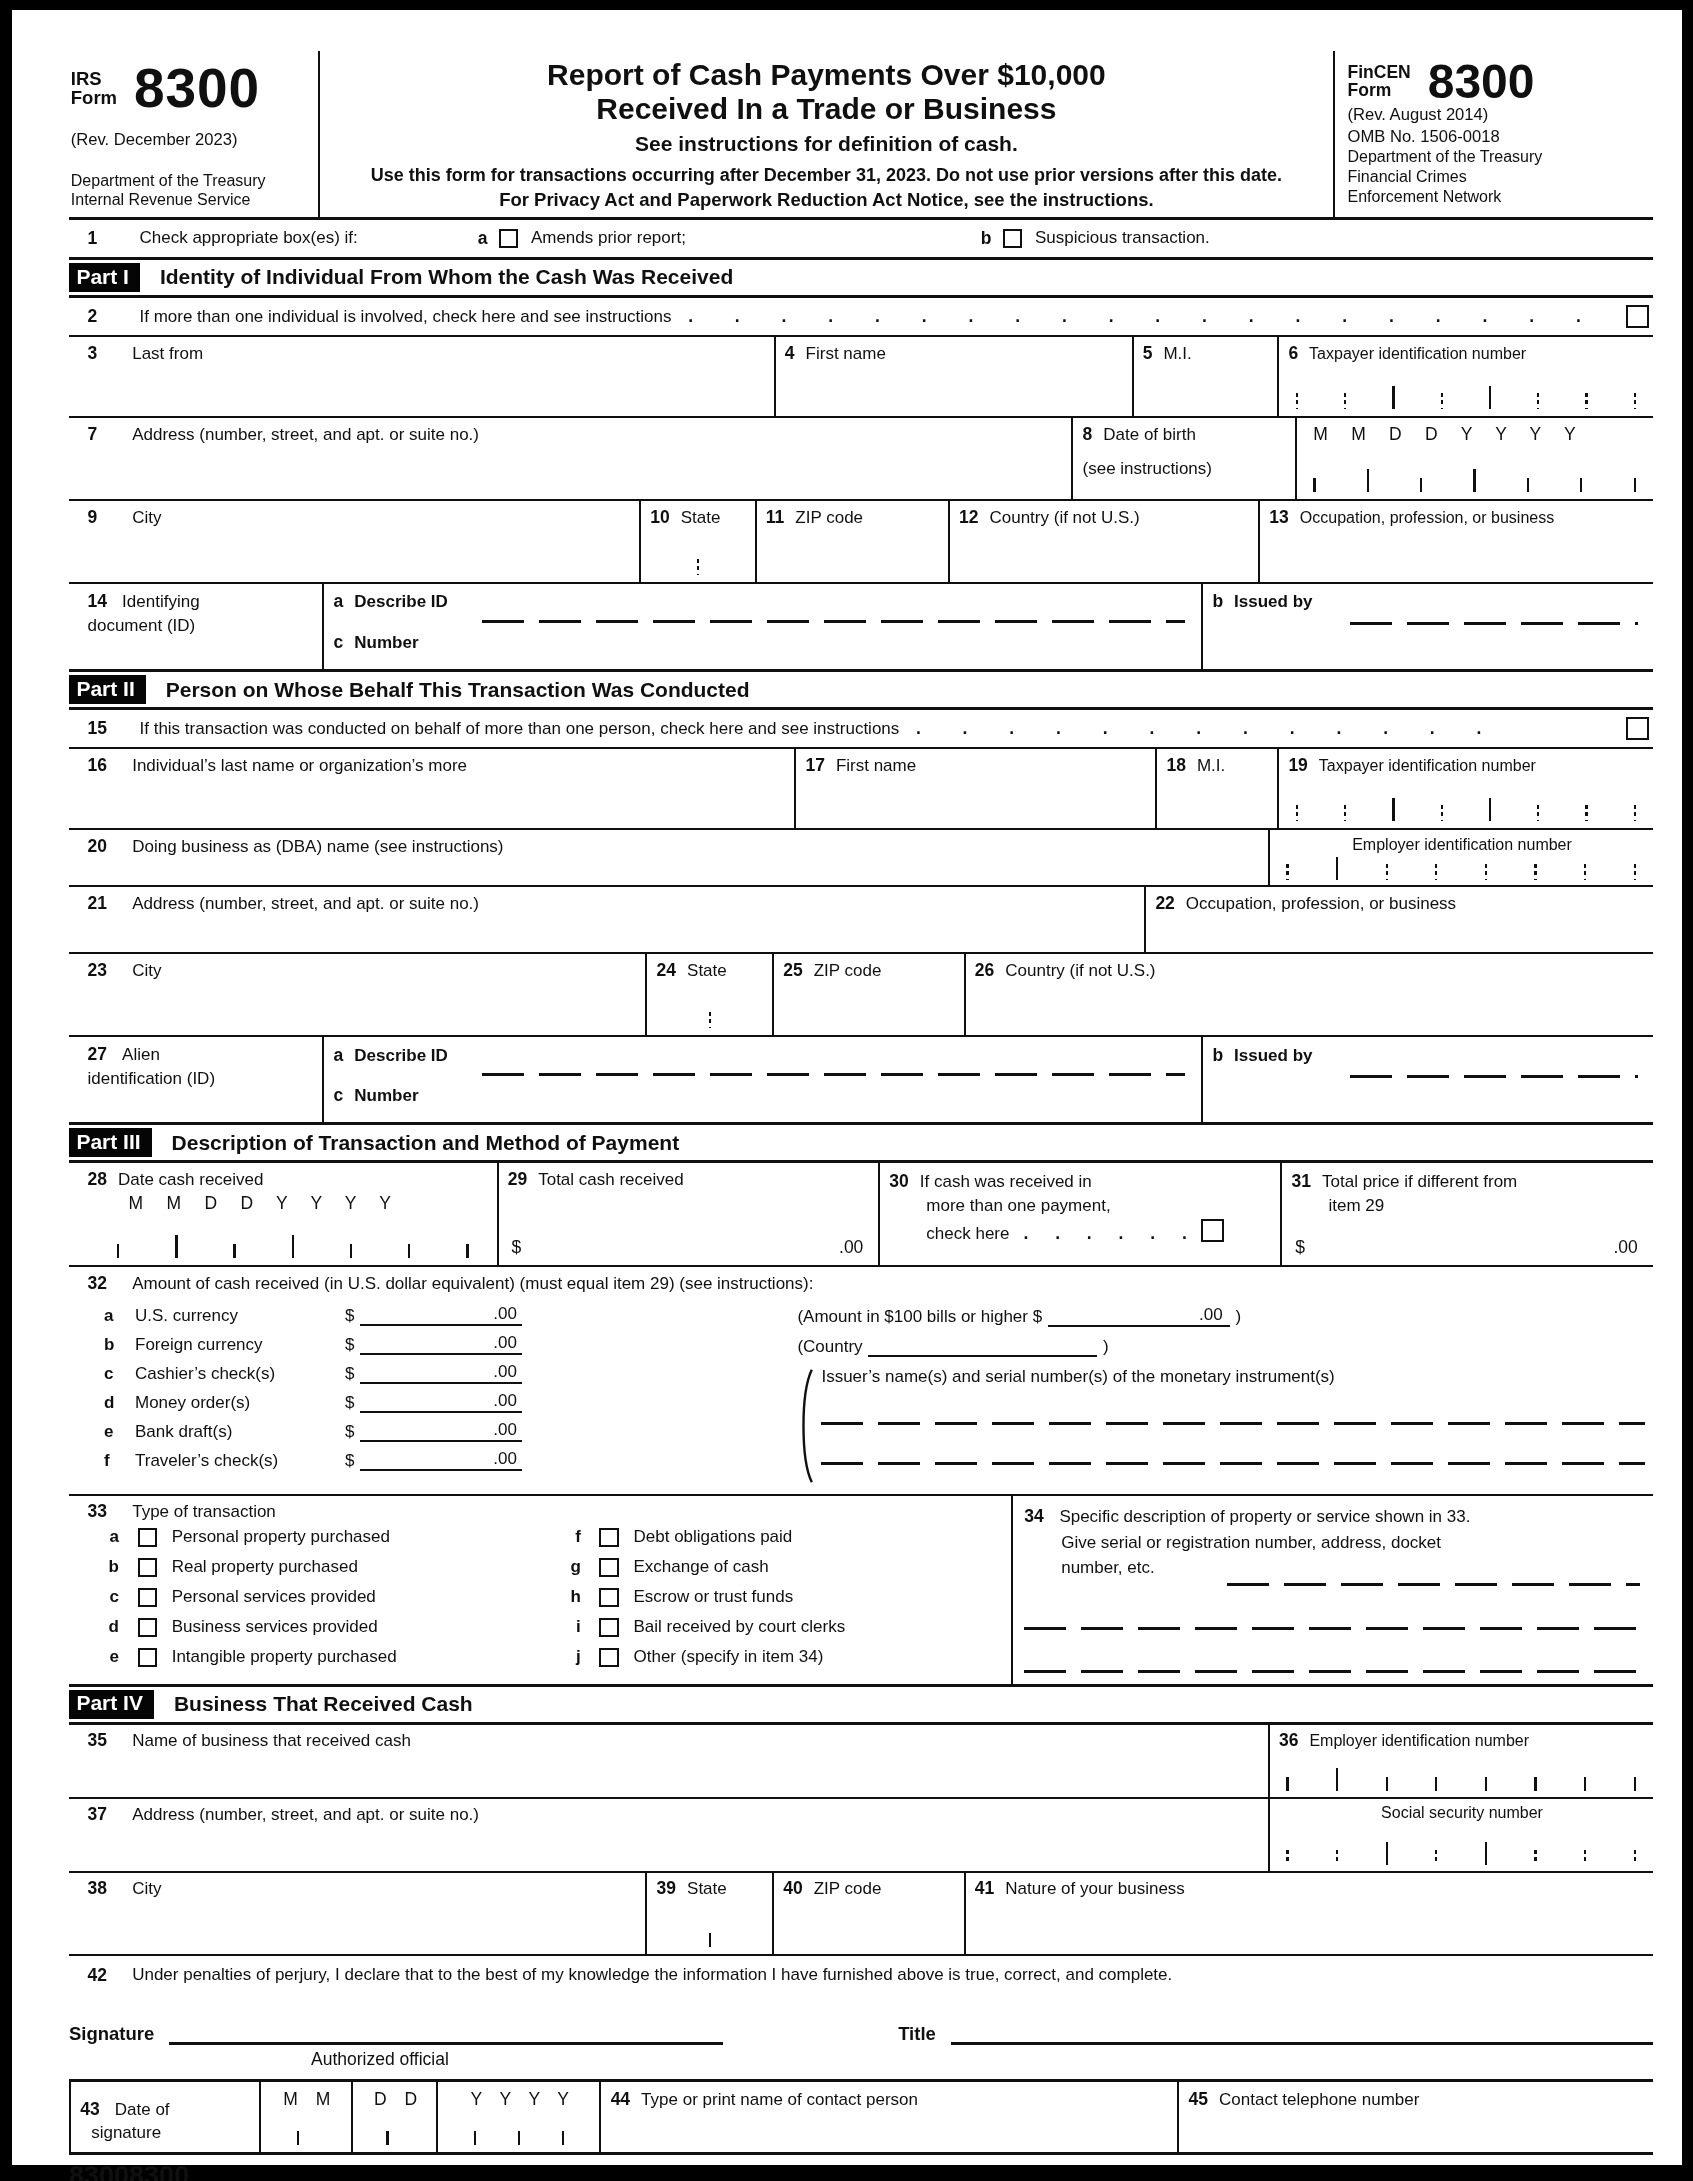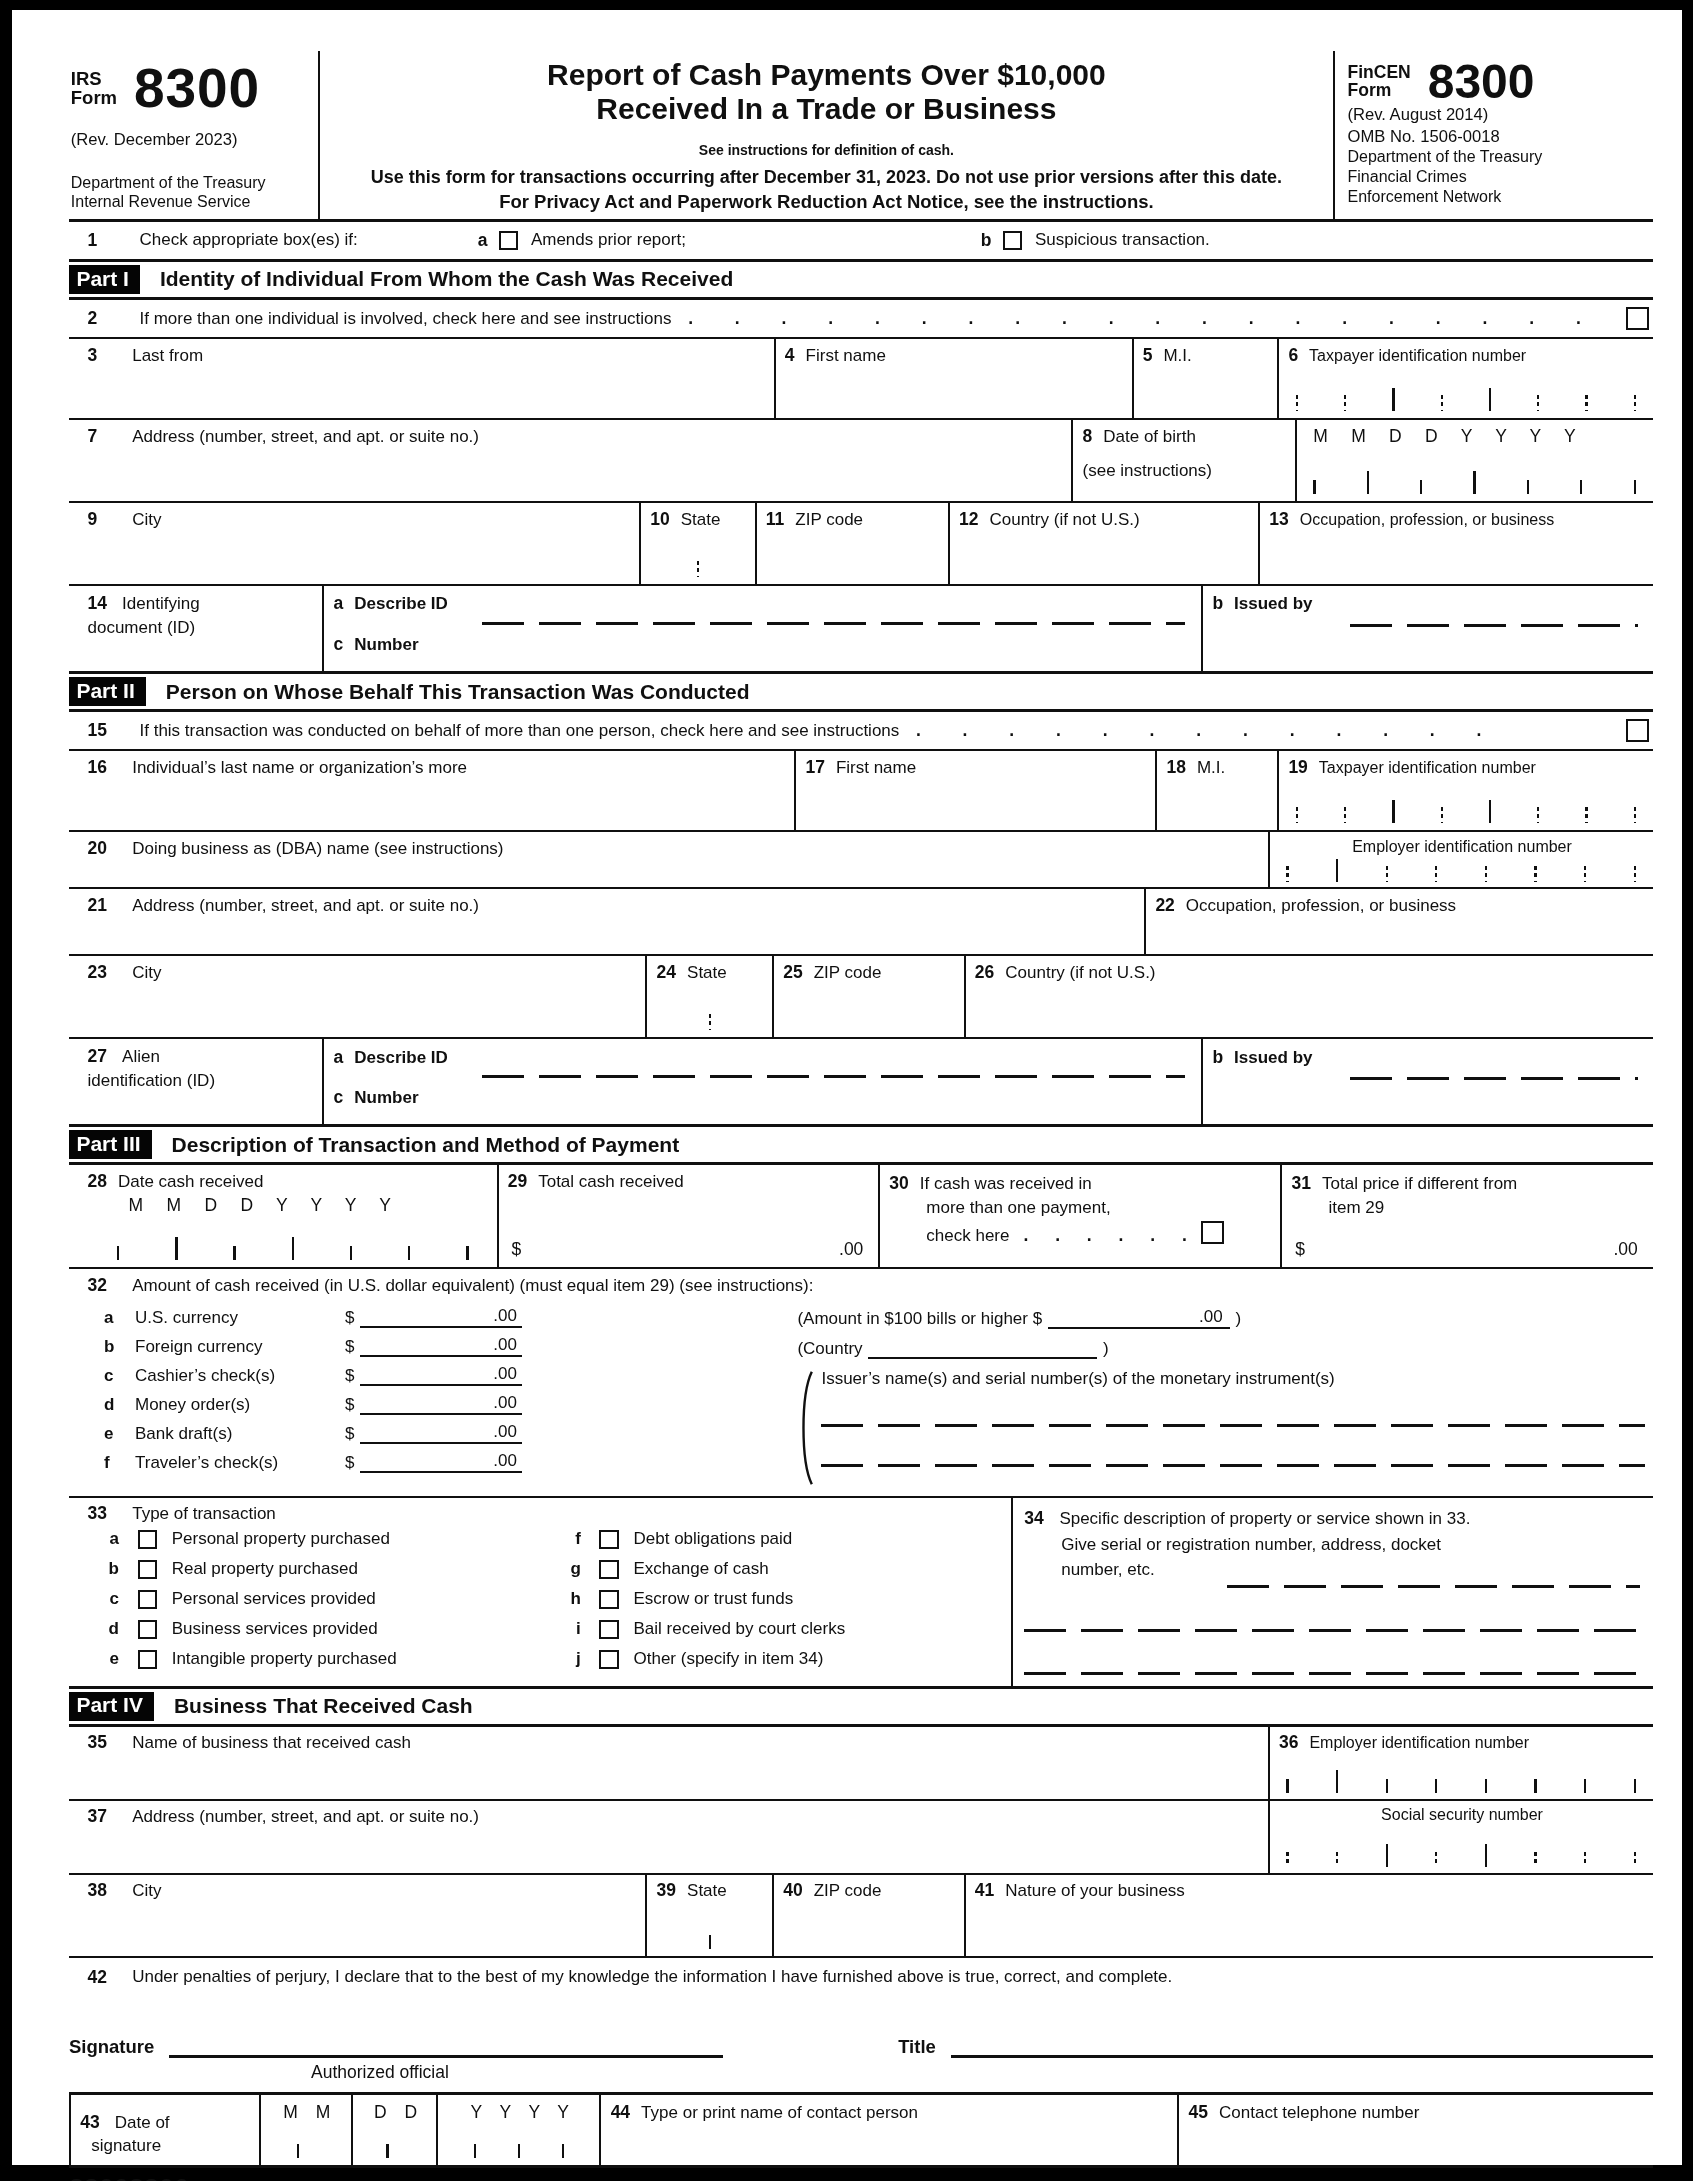--- a/index.html
+++ b/index.html
@@ -1,32 +1,32 @@
 <!DOCTYPE html>
 <html style="font-size:14.8px"><head>
 <meta charset="utf-8">
 <style>
   html,body{margin:0;padding:0;width:1694px;height:2182px;background:#000;}
   body{font-family:"Liberation Sans",sans-serif;color:#101010;position:relative;}
   .page{position:absolute;left:12px;top:10px;right:12px;bottom:17.5px;background:#fff;}
   .content{position:absolute;left:57px;top:41px;right:29.5px;}
-  .b{font-weight:bold;margin-top:11px;}
+  .b{font-weight:bold;}
   
   .hdr{display:flex;border-bottom:3.7px solid #101010;min-height:162px;}
   .hdr-left{width:242px;display:flex;flex-direction:column;justify-content:space-between;padding:13px 5.5px 7.4px 1.8px;}
   .hdr-center{flex:1;border-left:2.8px solid #101010;border-right:2.8px solid #101010;text-align:center;padding:7.4px 9.2px 5.5px 9.2px;}
   .hdr-right{width:305px;padding:9.2px 0 5.5px 13px;}
   .formnum{display:flex;align-items:center;gap:17px;}
   .agency{font-weight:bold;font-size:18.5px;line-height:1.02;}
   .bignum{font-weight:bold;font-size:55px;line-height:.9;letter-spacing:0.9px;}
   .bignum2{font-weight:bold;font-size:48px;line-height:.9;}
   .rev{font-size:16.6px;margin-top:16px;}
   .dept{font-size:16px;line-height:1.2;}
   .t1{font-size:30px;font-weight:bold;line-height:1.12;}
-  .t3{font-size:14px;font-weight:bold;margin-top:16px;}
+  .t3{font-size:21px;font-weight:bold;margin-top:6px;}
   .t4{font-size:18px;font-weight:bold;margin-top:9.2px;}
   .t5{font-size:18.5px;font-weight:bold;margin-top:3.7px;}
   .fin-sm{font-size:16px;line-height:1.25;}
   .omb{font-size:16.6px;margin-top:1.8px;}
   
   .row{display:flex;border-bottom:2.8px solid #101010;position:relative;}
   .row.nb{border-bottom:none;}
   .cell{position:relative;padding:5.5px 7.4px 0 9.2px;box-sizing:border-box;}
   .cell+.cell{border-left:2.3px solid #101010;}
   .cell.first{padding-left:18.5px;}

